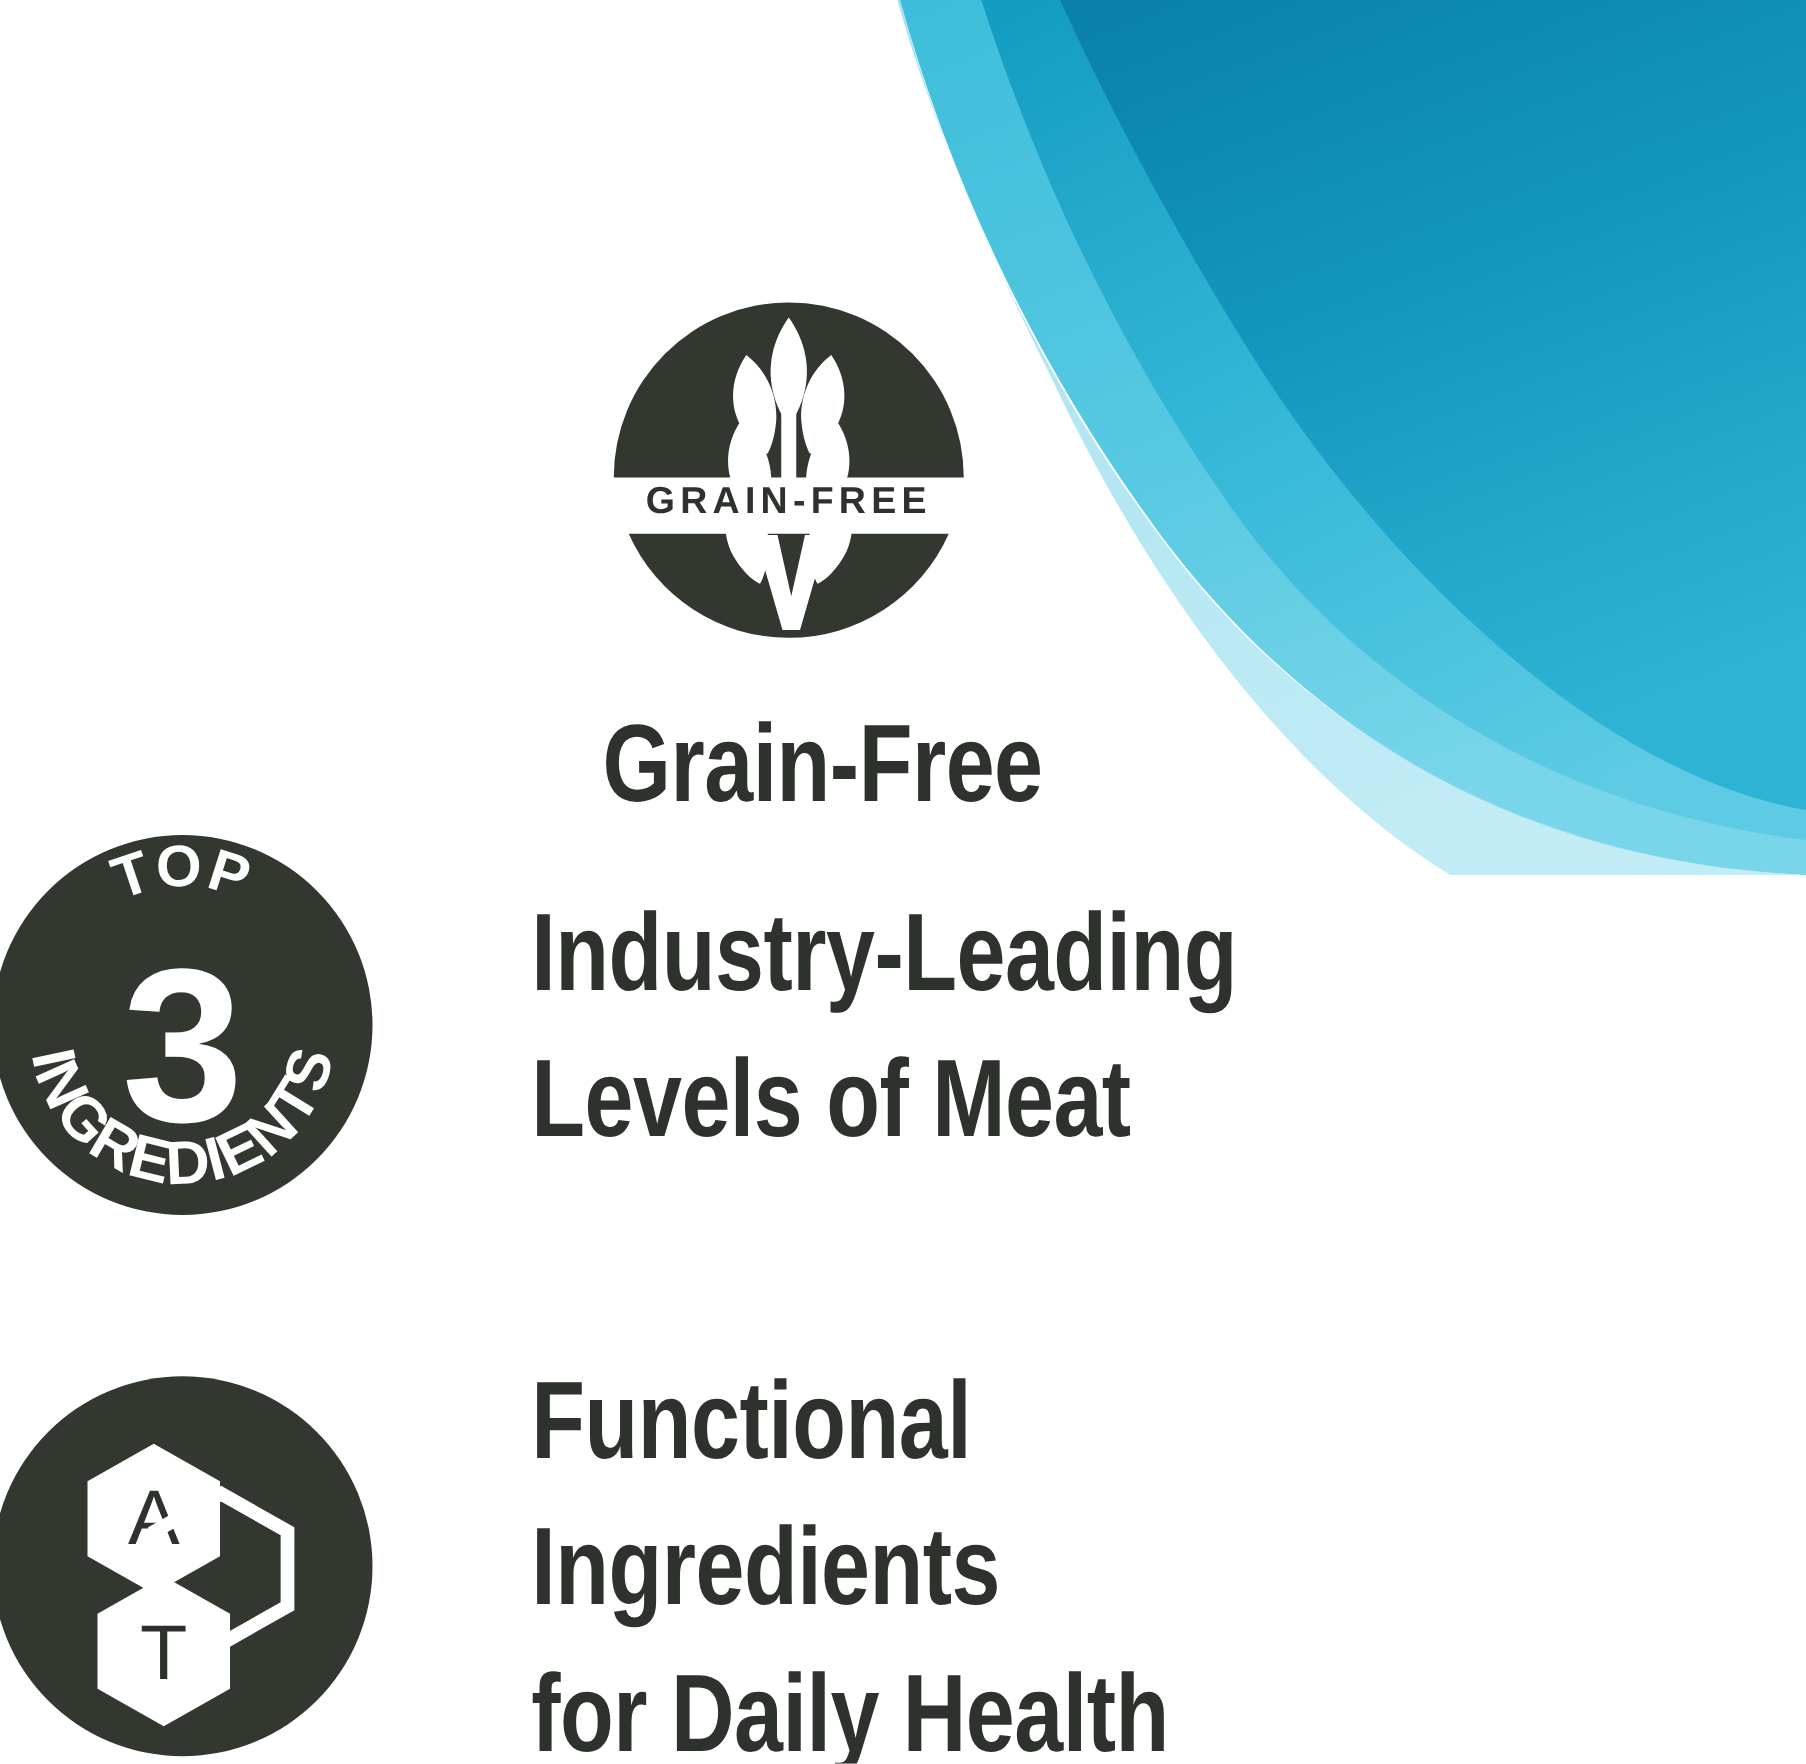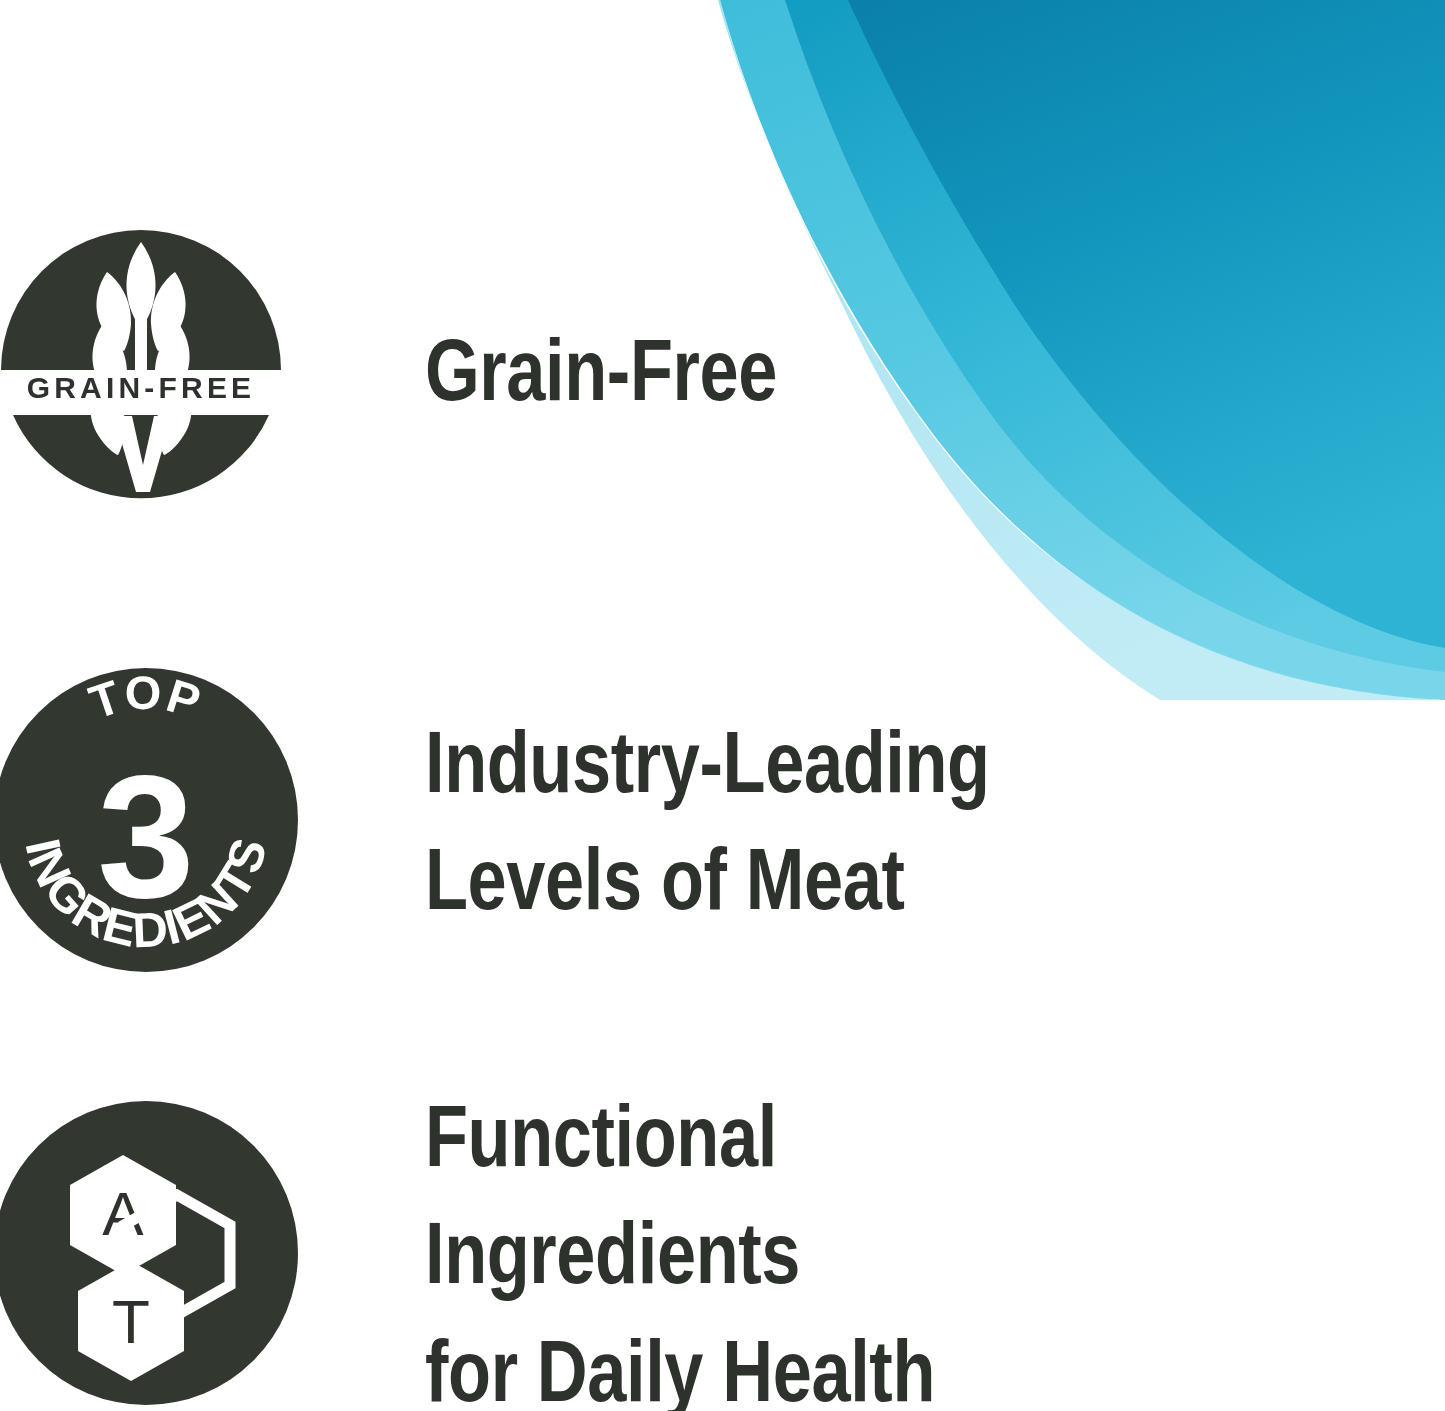--- a/index.html
+++ b/index.html
@@ -29,21 +29,21 @@
   }
 
   
   .feature-row {
     position: absolute;
     left: 0;
     display: flex;
     align-items: center;
     width: 1300px;
   }
-  #feature-row-0 { top: 220px; height: 300px; }
+  #feature-row-0 { top: 232px; height: 300px; flex-direction: column; }
   #feature-row-1 { top: 665px; height: 310px; }
   #feature-row-2 { top: 1098px; height: 310px; }
 
   .badge-slot {
     position: relative;
     width: 320px;
     height: 100%;
     flex: 0 0 320px;
   }
   .badge-svg {

